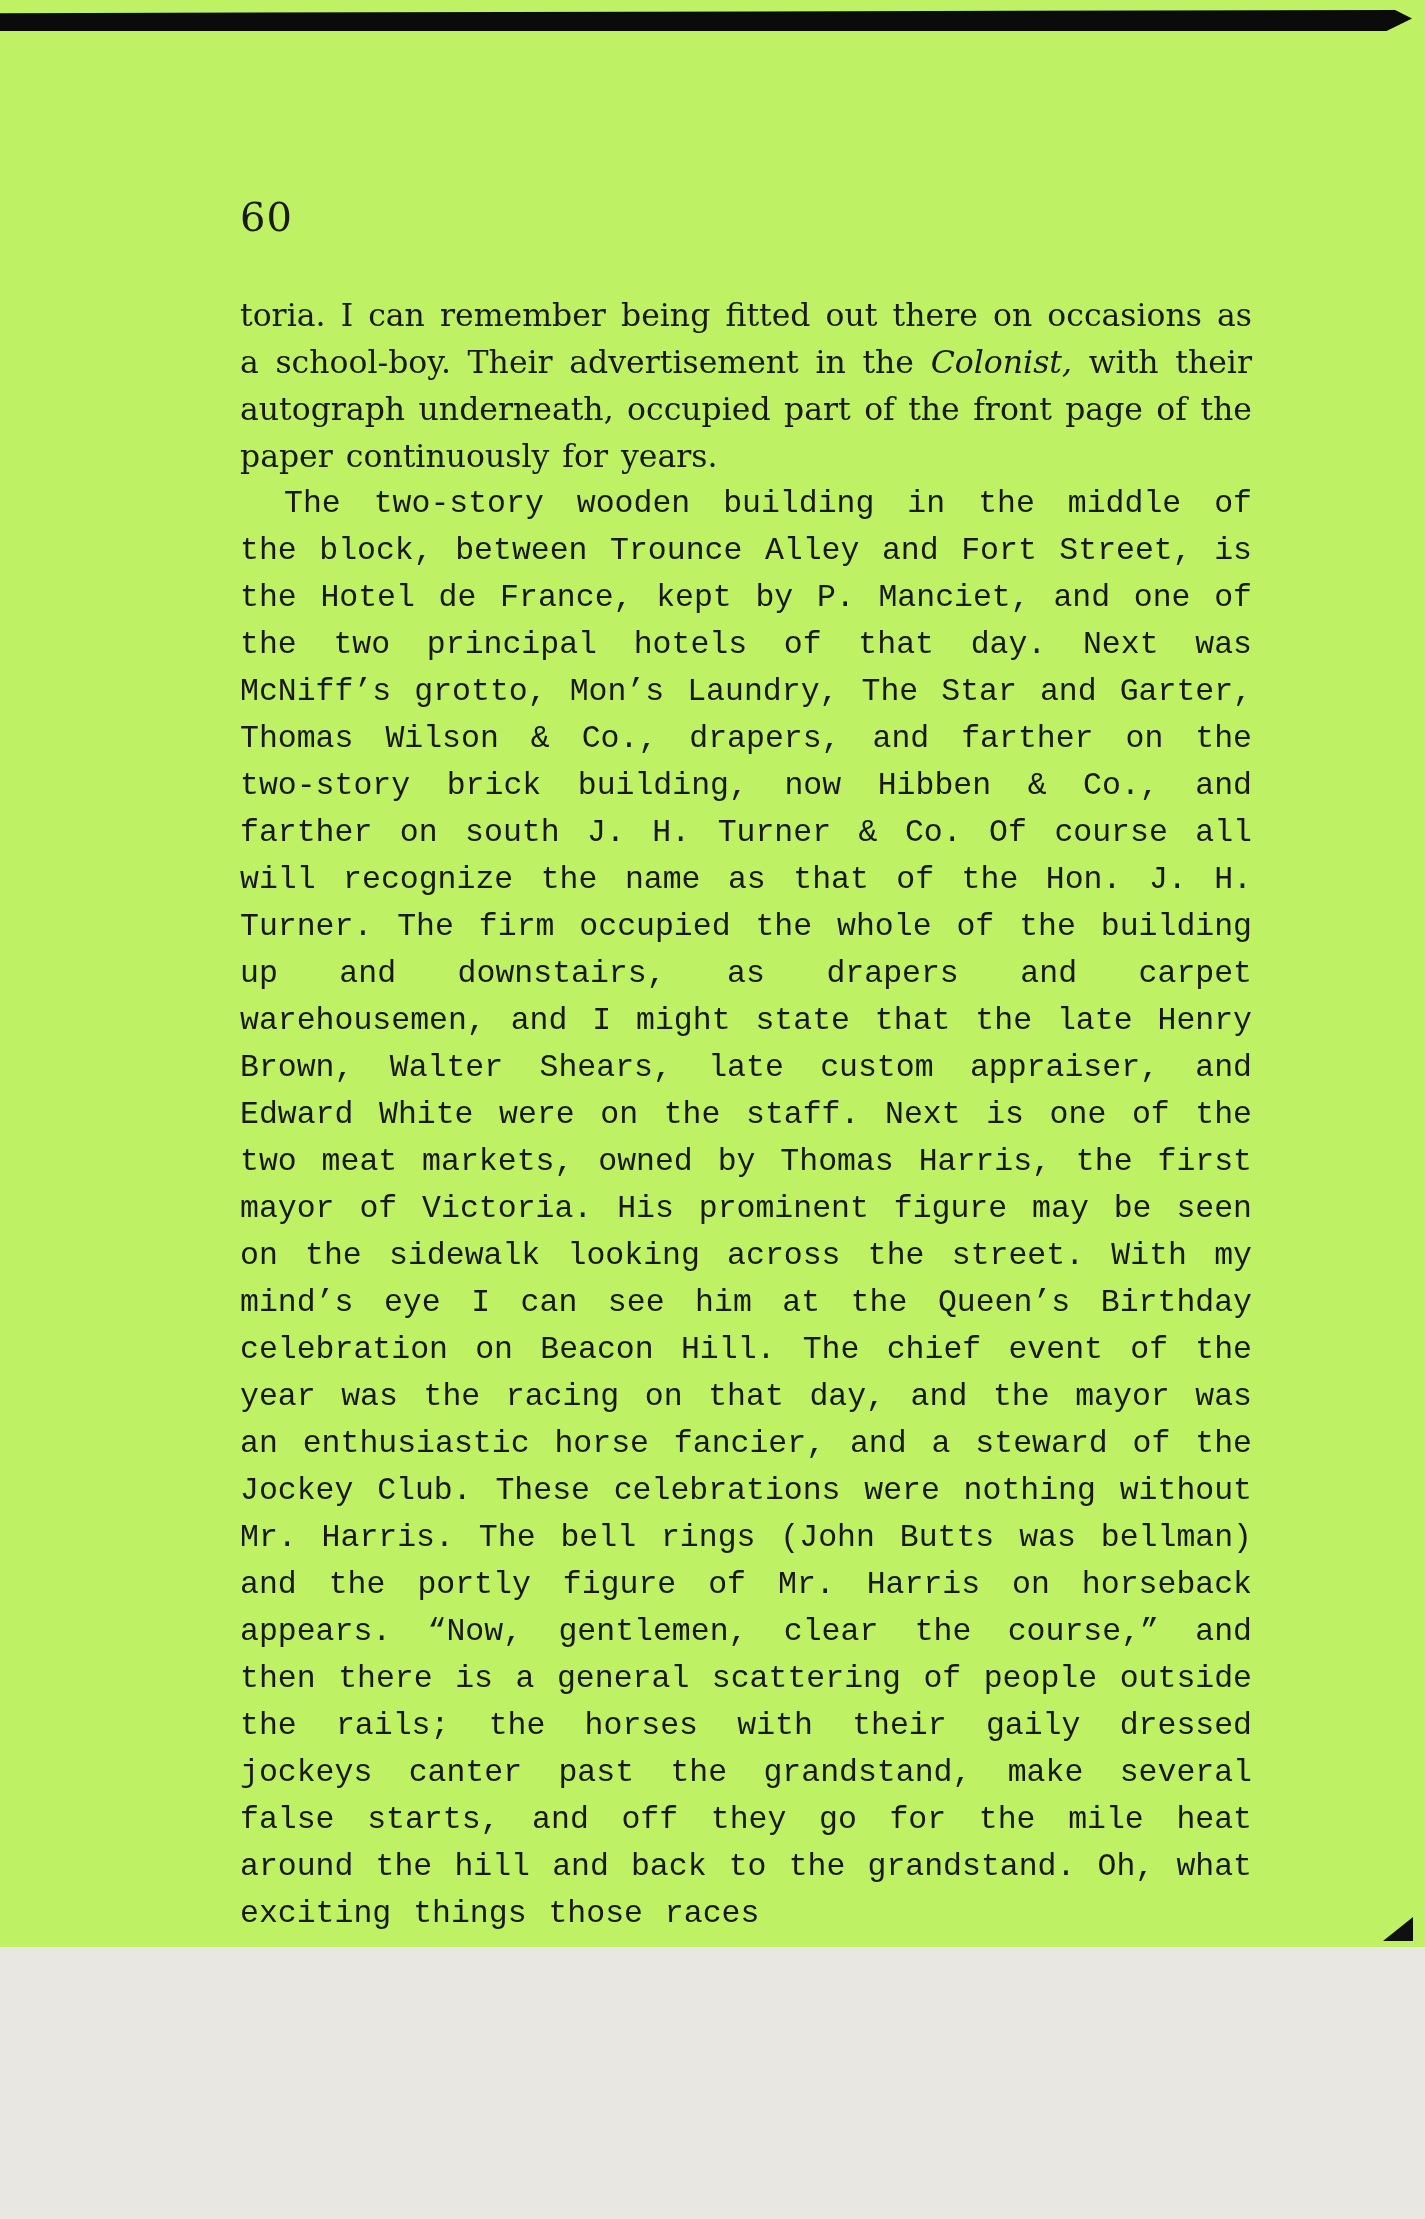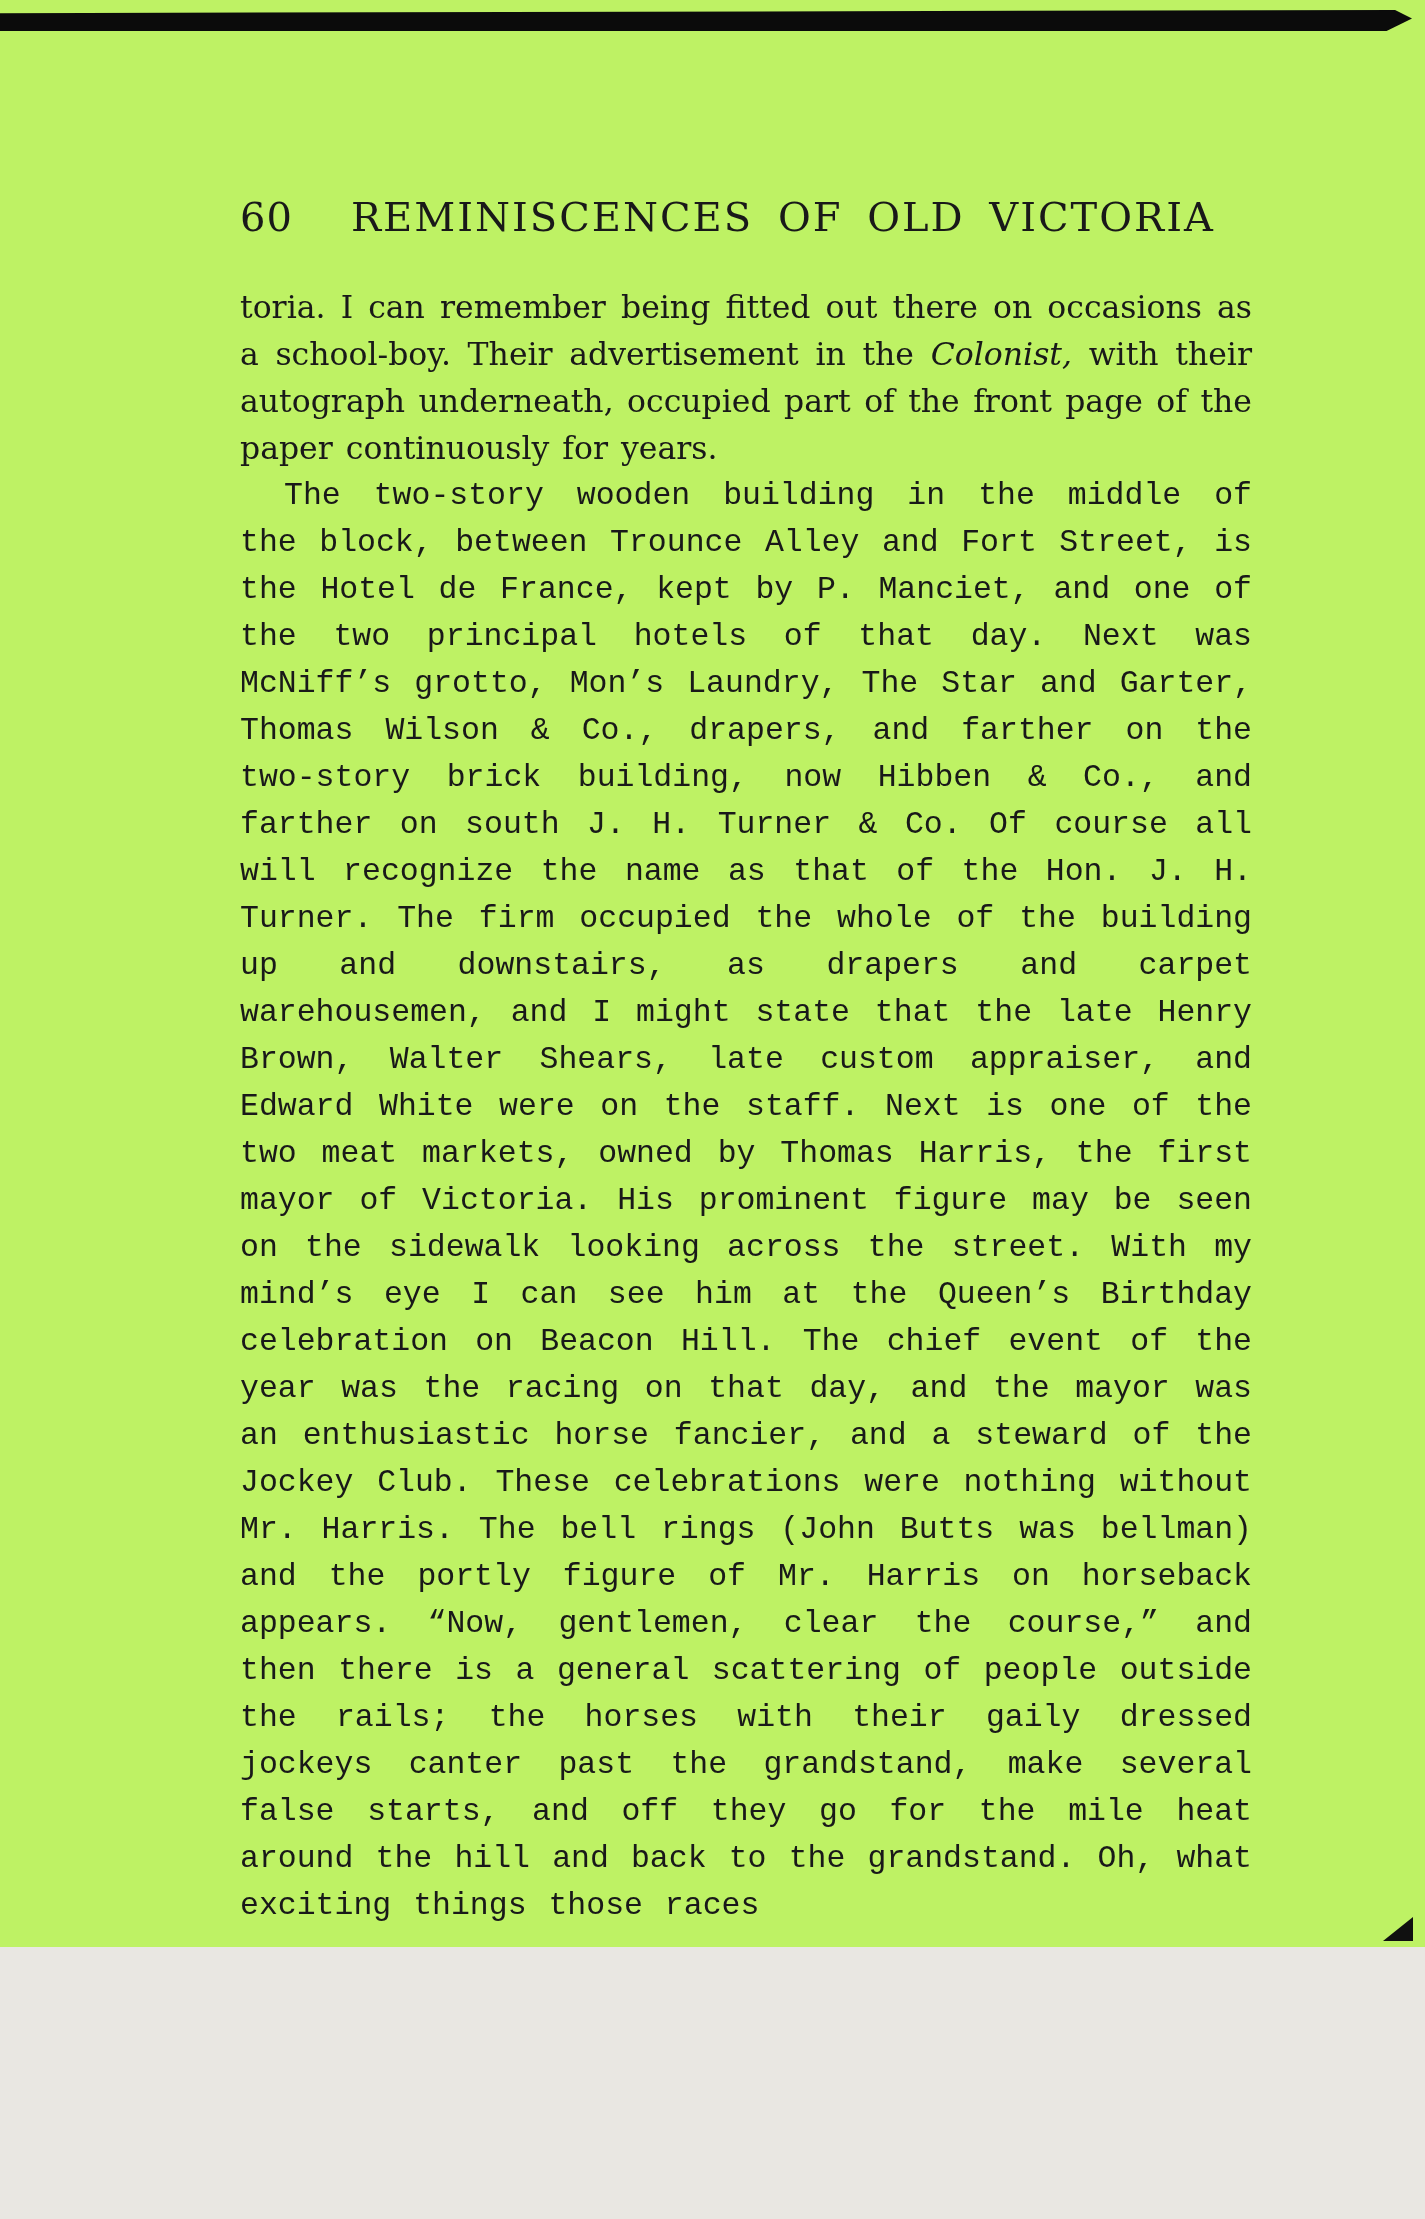--- a/index.html
+++ b/index.html
@@ -47,21 +47,21 @@
     letter-spacing: 2px;
     word-spacing: 10px;
     white-space: nowrap;
   }
   .running-head .page-number {
     margin-right: 58px;
     letter-spacing: 1px;
   }
   .body-text {
     position: absolute;
-    top: 284px;
+    top: 292px;
     left: 240px;
     width: 1012px;
     font-size: 31.5px;
     line-height: 47px;
     text-align: justify;
     word-spacing: 3px;
   }
   .body-text p {
     margin: 0;
   }
@@ -85,21 +85,20 @@
 </style>
 </head>
 <body>
 
 <div class="page">
 
   <div class="scan-bar"></div>
 
   <div class="running-head">
     <span class="page-number">60</span>
-    <span class="title">REMINISCENCES OF OLD VICTORIA</span>
   </div>
 
   <div class="body-text">
     <p><span>toria.  I can remember being fitted out there on occasions as a school-boy.  Their advertisement in the </span><em>Colonist,</em><span> with their autograph underneath, occupied part of the front page of the paper continuously for years.</span></p>
     <p class="indented"><span>The two-story wooden building in the middle of the block, between Trounce Alley and Fort Street, is the Hotel de France, kept by P. Manciet, and one of the two principal hotels of that day.  Next was McNiff’s grotto, Mon’s Laundry, The Star and Garter, Thomas Wilson &amp; Co., drapers, and farther on the two-story brick building, now Hibben &amp; Co., and farther on south J. H. Turner &amp; Co.  Of course all will recognize the name as that of the Hon. J. H. Turner.  The firm occupied the whole of the building up and downstairs, as drapers and carpet warehousemen, and I might state that the late Henry Brown, Walter Shears, late custom appraiser, and Edward White were on the staff.  Next is one of the two meat markets, owned by Thomas Harris, the first mayor of Victoria.  His prominent figure may be seen on the sidewalk looking across the street.  With my mind’s eye I can see him at the Queen’s Birthday celebration on Beacon Hill.  The chief event of the year was the racing on that day, and the mayor was an enthusiastic horse fancier, and a steward of the Jockey Club.  These celebrations were nothing without Mr. Harris.  The bell rings (John Butts was bellman) and the portly figure of Mr. Harris on horseback appears.  “Now, gentlemen, clear the course,” and then there is a general scattering of people outside the rails; the horses with their gaily dressed jockeys canter past the grandstand, make several false starts, and off they go for the mile heat around the hill and back to the grandstand.  Oh, what exciting things those races</span></p>
   </div>
 
   <div class="speck"></div>
 
   <div class="corner-mark"></div>

